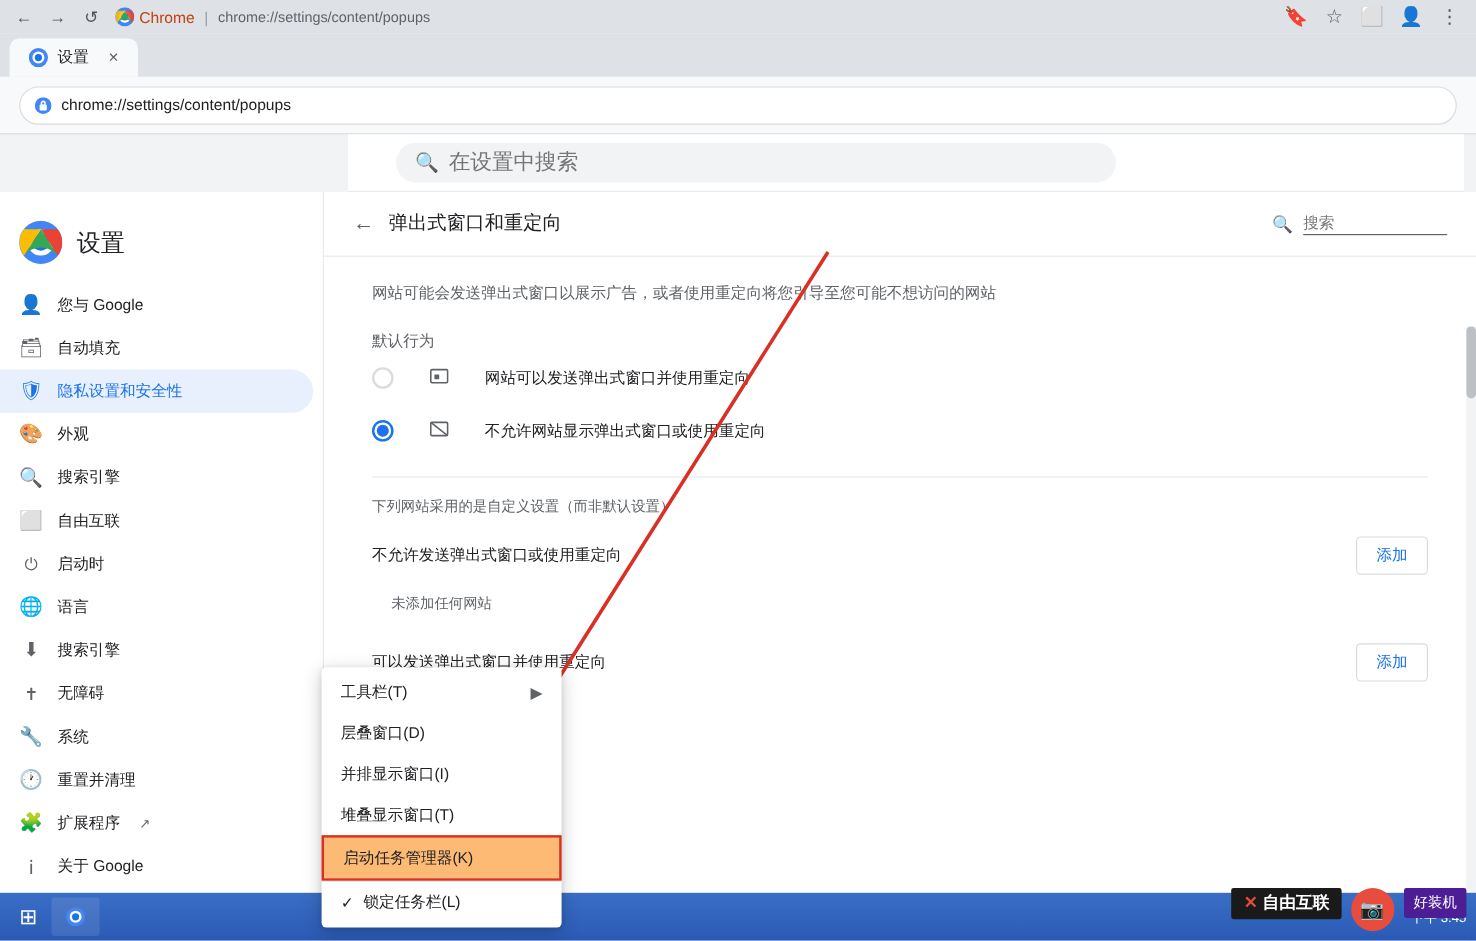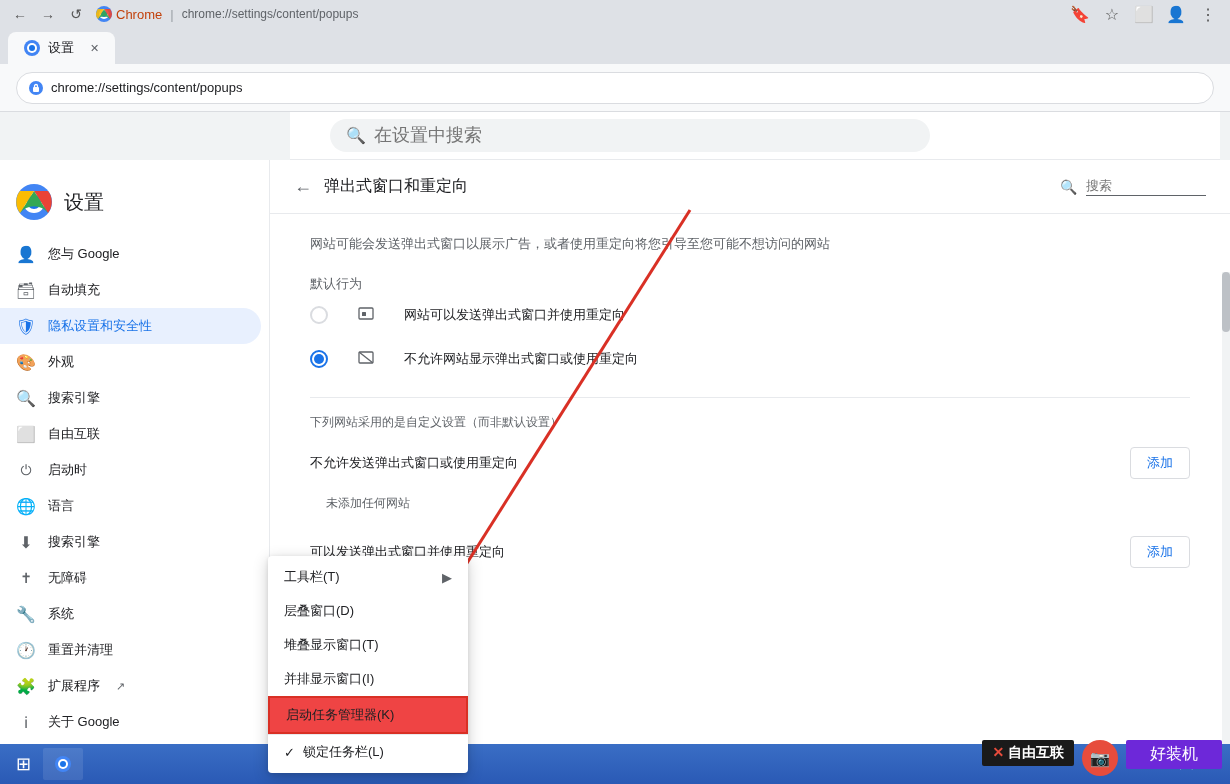--- a/index.html
+++ b/index.html
@@ -327,24 +327,24 @@
     }
     .watermark-camera {
       background: #e74c3c;
       border-radius: 50%;
       width: 36px; height: 36px;
       display: flex; align-items: center; justify-content: center;
       color: #fff;
       font-size: 16px;
     }
     .watermark-hzj {
-      background: #6d28d9;
+      background: #4c1d95;
       color: #fff;
-      padding: 4px 24px;
-      font-size: 16px;
+      padding: 4px 8px;
+      font-size: 12px;
       border-radius: 2px;
     }
 
     
     .taskbar {
       position: absolute;
       bottom: 0;
       left: 0;
       right: 0;
       height: 40px;
@@ -587,27 +587,27 @@
 
 <div class="context-menu">
   <div class="context-menu-item">
     <span class="context-menu-item-label">工具栏(T)</span>
     <span class="arrow">▶</span>
   </div>
   <div class="context-menu-item">
     <span class="context-menu-item-label">层叠窗口(D)</span>
   </div>
   <div class="context-menu-item">
+    <span class="context-menu-item-label">并排显示窗口(I)</span>
+  </div>
+  <div class="context-menu-item">
     <span class="context-menu-item-label">堆叠显示窗口(T)</span>
   </div>
-  <div class="context-menu-item">
-    <span class="context-menu-item-label">并排显示窗口(I)</span>
-  </div>
-
-  <div class="context-menu-item" style="background:#ef4444;border:2px solid #d93025;margin:0;">
+
+  <div class="context-menu-item" style="background:#fdba74;border:2px solid #d93025;margin:0;">
     <span class="context-menu-item-label" style="font-weight:500;">启动任务管理器(K)</span>
   </div>
   <div class="context-menu-item separator-above">
     <span class="checkmark">✓</span>
     <span class="context-menu-item-label">锁定任务栏(L)</span>
   </div>
 
 </div>
 
 <svg class="annotation-arrow" style="position:absolute;top:200px;left:350px;width:400px;height:430px;pointer-events:none;z-index:998;">

